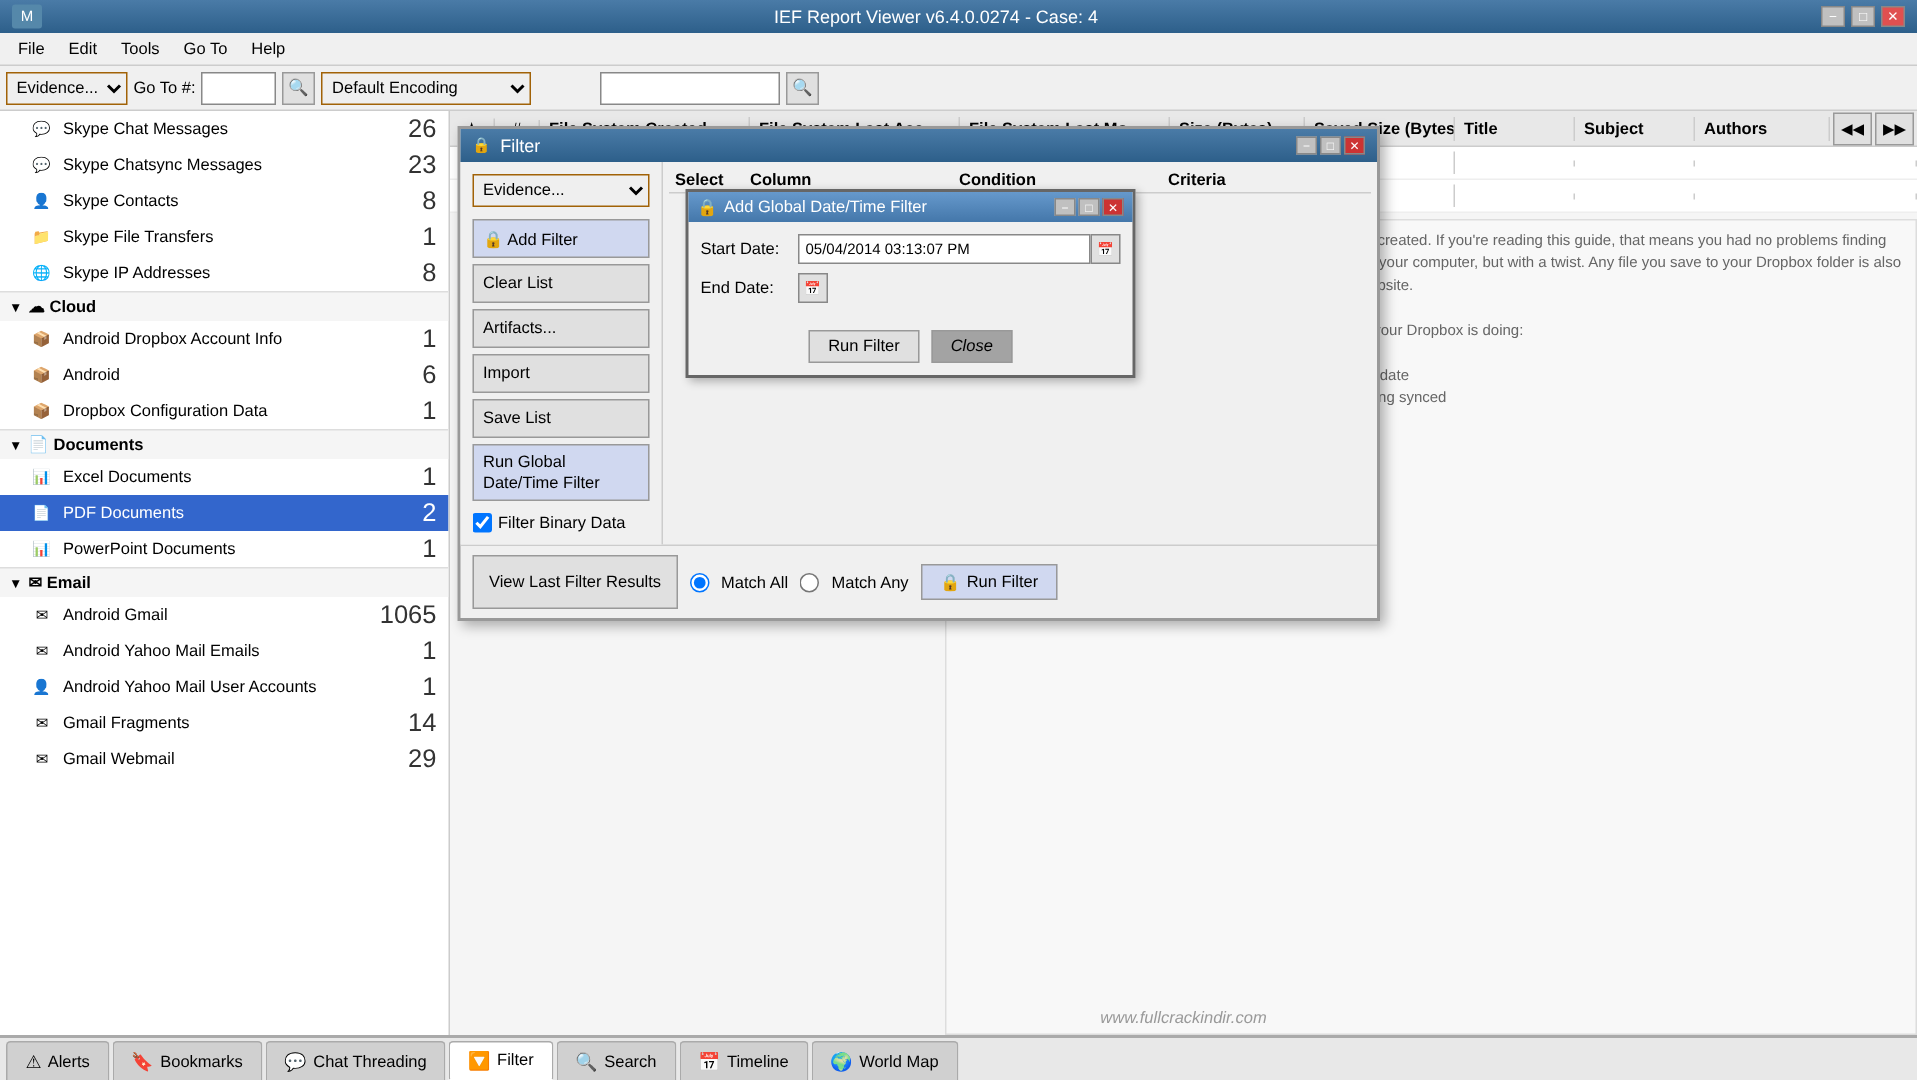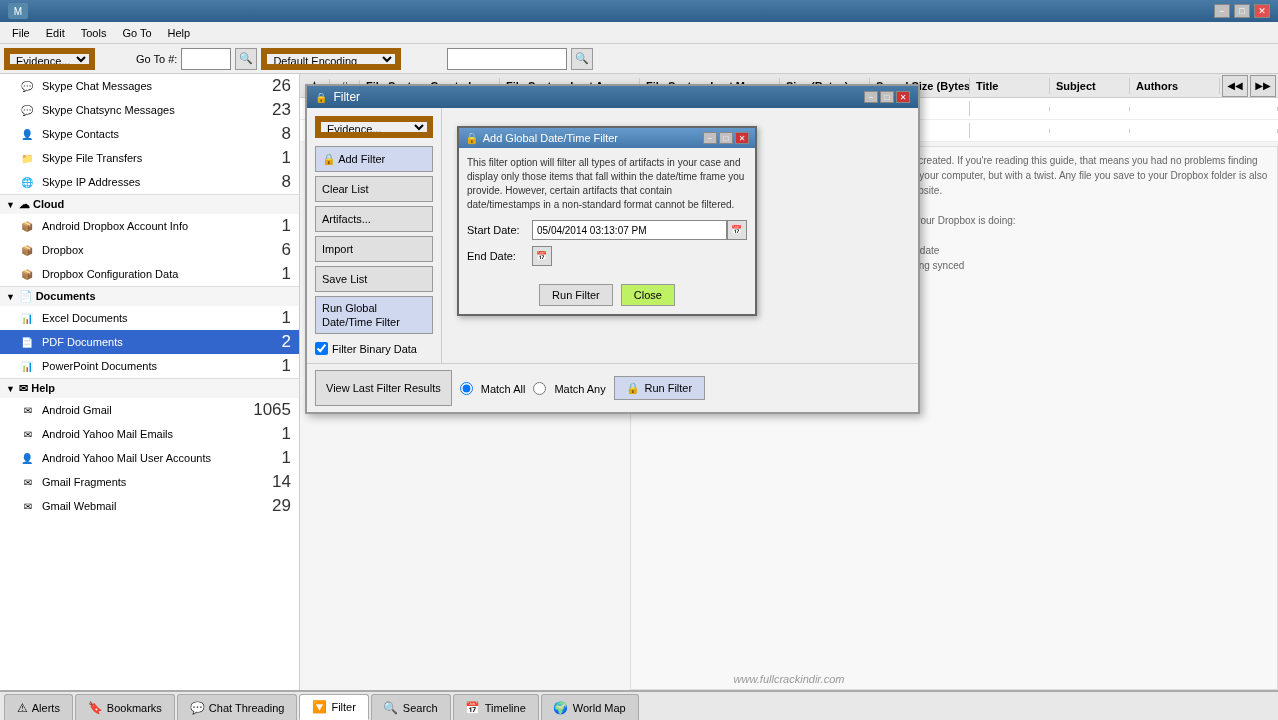--- a/index.html
+++ b/index.html
@@ -13,21 +13,21 @@
     .title-btn.close { background: #e05050; }
 
     
     .menu-bar { background: #f0f0f0; height: 22px; display: flex; align-items: center; border-bottom: 1px solid #ccc; padding: 0 4px; }
     .menu-item { padding: 2px 8px; cursor: pointer; font-size: 11px; }
 
     
     .toolbar { background: #f0f0f0; height: 30px; display: flex; align-items: center; border-bottom: 1px solid #ccc; padding: 0 4px; gap: 4px; }
     .toolbar-input { height: 22px; border: 1px solid #888; padding: 2px 4px; font-size: 11px; }
     .toolbar-btn { height: 22px; padding: 2px 6px; background: #e0e0e0; border: 1px solid #999; cursor: pointer; font-size: 11px; }
-    .toolbar-select { height: 22px; border: 6px solid #a16207; font-size: 11px; padding: 0 2px; }
+    .toolbar-select { height: 22px; border: 1px solid #a16207; font-size: 11px; padding: 0 2px; }
 
     
     .main-layout { display: flex; height: calc(720px - 22px - 22px - 30px - 30px); }
 
     
     .sidebar { width: 300px; background: white; border-right: 1px solid #ccc; overflow-y: auto; position: relative; }
     .sidebar-header { display: flex; justify-content: space-between; align-items: center; padding: 4px 8px; background: #f0f0f0; border-bottom: 1px solid #ddd; font-weight: bold; font-size: 11px; }
 
     .section-header { display: flex; align-items: center; padding: 3px 6px; background: #f5f5f5; border-top: 1px solid #ddd; cursor: pointer; }
     .section-header .arrow { margin-right: 4px; font-size: 9px; }
@@ -73,21 +73,21 @@
     .datetime-title { flex: 1; font-size: 11px; display: flex; align-items: center; gap: 4px; }
     .datetime-controls { display: flex; gap: 2px; }
     .datetime-body { padding: 8px; font-size: 10px; }
     .datetime-desc { font-size: 10px; line-height: 1.4; margin-bottom: 8px; color: #333; }
     .date-row { display: flex; align-items: center; margin-bottom: 6px; }
     .date-label { width: 65px; font-size: 11px; }
     .date-input { flex: 1; height: 20px; border: 1px solid #888; padding: 1px 4px; font-size: 10px; }
     .date-picker-btn { width: 20px; height: 20px; border: 1px solid #888; background: #e0e0e0; display: flex; align-items: center; justify-content: center; cursor: pointer; font-size: 9px; }
     .datetime-footer { display: flex; justify-content: center; gap: 8px; padding: 4px 8px 8px; }
     .dt-btn { height: 22px; padding: 0 12px; background: #e0e0e0; border: 1px solid #999; cursor: pointer; font-size: 11px; }
-    .dt-btn.close-btn { background: #bef264; }
+    .dt-btn.close-btn { background: #a3a3a3; font-style: italic; }
 
     
     .filter-bottom { display: flex; align-items: center; padding: 6px 8px; border-top: 1px solid #ccc; gap: 8px; }
     .radio-group { display: flex; gap: 8px; align-items: flex-end; font-size: 11px; }
 
     
     .preview-area { background: #f8f8f8; border: 1px solid #ddd; flex: 1; position: relative; overflow: hidden; }
 
     
     .bottom-tabs { height: 30px; background: #e8e8e8; border-top: 2px solid #aaa; display: flex; align-items: flex-end; padding: 0 4px; gap: 2px; }
@@ -96,40 +96,41 @@
     .tab-icon { font-size: 12px; }
     .nav-arrow { width: 26px; height: 22px; background: #e0e0e0; border: 1px solid #999; display: flex; align-items: center; justify-content: center; cursor: pointer; font-size: 10px; }
 
     .watermark { position: absolute; bottom: 5px; left: 50%; transform: translateX(-50%); color: #999; font-size: 11px; font-style: italic; }
   </style>
 </head>
 <body>
 
 <div class="title-bar">
   <div style="width:20px; height:16px; background:#5588aa; border-radius:2px; margin-right:6px; display:flex;align-items:center;justify-content:center;font-size:10px;color:white;">M</div>
+  <div class="title-bar-title">IEF Report Viewer v6.4.0.0274 - Case: 4</div>
   <div class="title-bar-controls">
     <div class="title-btn">−</div>
     <div class="title-btn">□</div>
     <div class="title-btn close">✕</div>
   </div>
 </div>
 
 <div class="menu-bar">
   <div class="menu-item">File</div>
   <div class="menu-item">Edit</div>
   <div class="menu-item">Tools</div>
   <div class="menu-item">Go To</div>
   <div class="menu-item">Help</div>
 </div>
 
 <div class="toolbar">
   <select class="toolbar-select">
     <option>Evidence...</option>
   </select>
-  <span style="font-size:11px;margin-left:37px;">Go To #:</span>
+  <span style="font-size:11px;">Go To #:</span>
   <input type="text" class="toolbar-input" style="width: 50px;">
   <button class="toolbar-btn" style="width:22px;padding:0;text-align:center;">🔍</button>
   <select class="toolbar-select" style="width:140px;">
     <option>Default Encoding</option>
   </select>
   <span style="font-size:11px;margin-top:46px;">Search:</span>
   <input type="text" class="toolbar-input" style="width: 120px;">
   <button class="toolbar-btn" style="width:22px;padding:0;text-align:center;">🔍</button>
 </div>
 
@@ -167,21 +168,21 @@
       <span class="arrow">▼</span>
       <span class="label">☁ Cloud</span>
     </div>
     <div class="sidebar-item">
       <span class="icon">📦</span>
       <span>Android Dropbox Account Info</span>
       <span class="count">1</span>
     </div>
     <div class="sidebar-item">
       <span class="icon">📦</span>
-      <span>Dropbox</span>
+      <span>Android</span>
       <span class="count">6</span>
     </div>
     <div class="sidebar-item">
       <span class="icon">📦</span>
       <span>Dropbox Configuration Data</span>
       <span class="count">1</span>
     </div>
 
     <div class="section-header">
       <span class="arrow">▼</span>
@@ -198,21 +199,21 @@
       <span class="count">2</span>
     </div>
     <div class="sidebar-item">
       <span class="icon">📊</span>
       <span>PowerPoint Documents</span>
       <span class="count">1</span>
     </div>
 
     <div class="section-header">
       <span class="arrow">▼</span>
-      <span class="label">✉ Help</span>
+      <span class="label">✉ Email</span>
     </div>
     <div class="sidebar-item">
       <span class="icon">✉</span>
       <span>Android Gmail</span>
       <span class="count">1065</span>
     </div>
     <div class="sidebar-item">
       <span class="icon">✉</span>
       <span>Android Yahoo Mail Emails</span>
       <span class="count">1</span>
@@ -310,35 +311,40 @@
           <button class="filter-btn">Import</button>
           <button class="filter-btn">Save List</button>
           <button class="filter-btn primary" style="height:38px;white-space:normal;line-height:1.3;">Run Global<br>Date/Time Filter</button>
           <div class="filter-checkbox">
             <input type="checkbox" checked="" style="">
             <span>Filter Binary Data</span>
           </div>
         </div>
 
         <div class="filter-right">
+          <div class="filter-table-header">
+            <div class="filter-table-col select">Select</div>
+            <div class="filter-table-col">Column</div>
+            <div class="filter-table-col">Condition</div>
+            <div class="filter-table-col">Criteria</div>
+          </div>
 
           <div class="datetime-dialog">
             <div class="datetime-title-bar">
               <div class="datetime-title">
                 <span>🔒</span>
                 <span>Add Global Date/Time Filter</span>
               </div>
               <div class="datetime-controls">
                 <div class="dialog-btn">−</div>
                 <div class="dialog-btn">□</div>
                 <div class="dialog-btn close">✕</div>
               </div>
             </div>
             <div class="datetime-body">
-              <p class="datetime-desc">This filter option will filter all types of artifacts in your case and display only those items that fall within the date/time frame you provide. However, certain artifacts that contain date/timestamps in a non-standard format cannot be filtered.</p>
               <div class="date-row">
                 <span class="date-label">Start Date:</span>
                 <input type="text" class="date-input" value="05/04/2014 03:13:07 PM" style="">
                 <div class="date-picker-btn">📅</div>
               </div>
               <div class="date-row">
                 <span class="date-label">End Date:</span>
                 <div class="date-picker-btn">📅</div>
               </div>
             </div>

